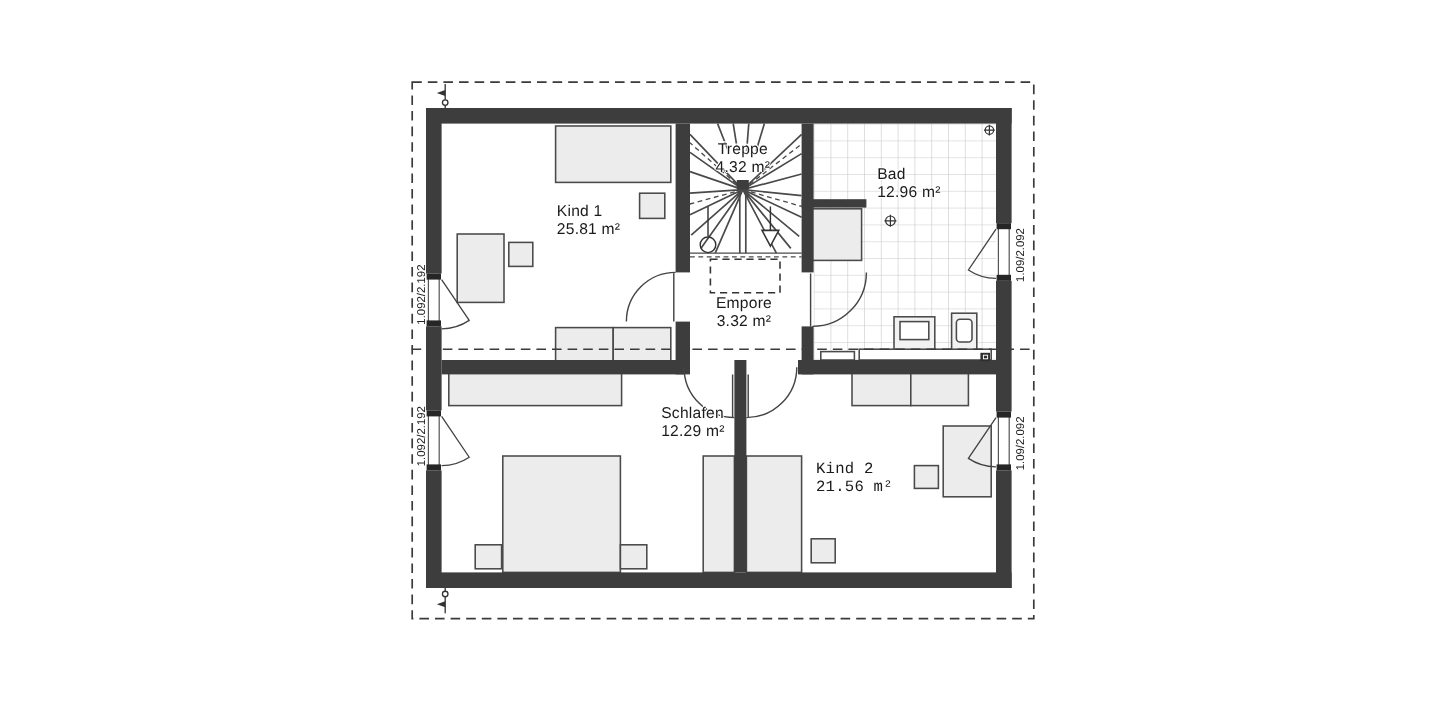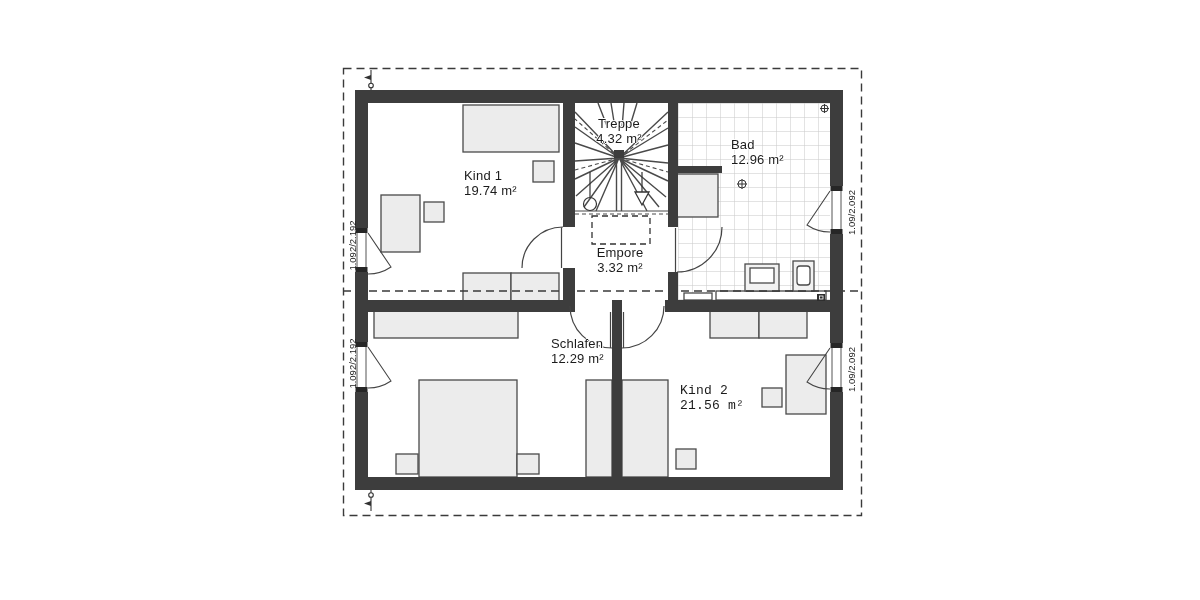--- a/index.html
+++ b/index.html
@@ -170,21 +170,21 @@
     <g stroke="#333" stroke-width="1.1" fill="none">
       <path d="M371 490 L371 511"></path>
           <polygon points="371,506 364,503.5 371,501" fill="#333" stroke="none"></polygon>
       <circle cx="371" cy="495" r="2.3" fill="#fff"></circle>
     </g>
   </g>
 </svg>
 
 <div class="lbl" style="left:464px;top:169px;">
   <div>Kind 1</div>
-  <div>19.74 m²</div>
+  <div>25.81 m²</div>
 </div>
 <div class="lbl center" style="left:578px;top:117px;width:82px;">
   <div>Treppe</div>
   <div>4.32 m²</div>
 </div>
 <div class="lbl" style="left:731px;top:138px;">
   <div>Bad</div>
   <div>12.96 m²</div>
 </div>
 <div class="lbl center" style="left:579px;top:246px;width:82px;">

